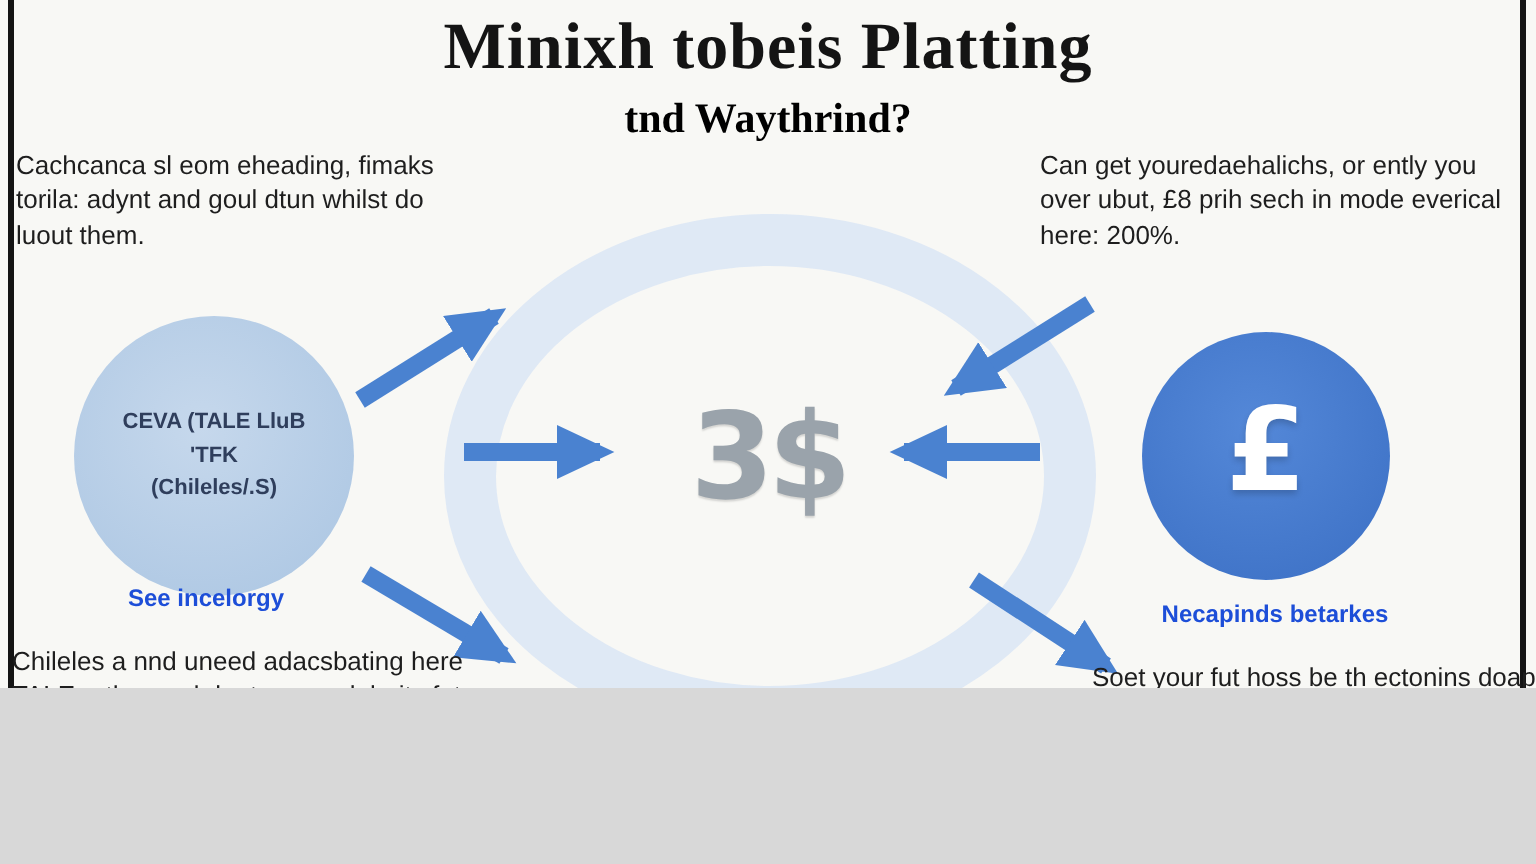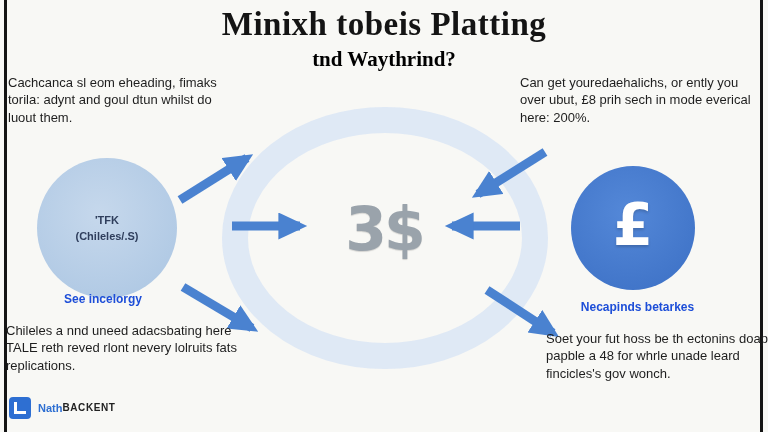--- a/index.html
+++ b/index.html
@@ -1,17 +1,17 @@
 <!DOCTYPE html>
 <html><head>
 <meta charset="utf-8">
 <style>
   html,body{margin:0;padding:0;background:#d8d8d8;}
   .canvas{
-    position:relative;width:768px;height:432px;overflow:hidden;
+    position:relative;width:768px;height:344px;overflow:hidden;
     background:#f8f8f5;
     font-family:"Liberation Sans", sans-serif;
   }
   .edge{position:absolute;top:0;bottom:0;width:3px;background:#141414;}
   .edge.left{left:4px;}
   .edge.right{right:5px;}
 
   .title{
     position:absolute;left:0;right:0;top:6px;text-align:center;
     font-family:"Liberation Serif", serif;font-weight:700;font-size:33px;
@@ -98,20 +98,21 @@
     <line x1="183" y1="287" x2="252" y2="328" stroke="#4a82d0" stroke-width="9" marker-end="url(#ah)"></line>
     <line x1="545" y1="152" x2="478" y2="194" stroke="#4a82d0" stroke-width="9" marker-end="url(#ah)"></line>
     <line x1="520" y1="226" x2="452" y2="226" stroke="#4a82d0" stroke-width="9" marker-end="url(#ah)"></line>
     <line x1="487" y1="290" x2="553" y2="333" stroke="#4a82d0" stroke-width="9" marker-end="url(#ah)"></line>
   </svg>
 
   <div class="para top-left">Cachcanca sl eom eheading, fimaks torila: adynt and goul dtun whilst do luout them.</div>
   <div class="para top-right">Can get youredaehalichs, or ently you over ubut, £8 prih sech in mode everical here: 200%.</div>
 
   <div class="left-circle">
+    <span>CEVA (TALE LluB</span>
     <span>'TFK</span>
     <span>(Chileles/.S)</span>
   </div>
 
   <div class="center-symbol">3$</div>
 
   <div class="right-circle">
     <span class="pound">£</span>
   </div>
 

